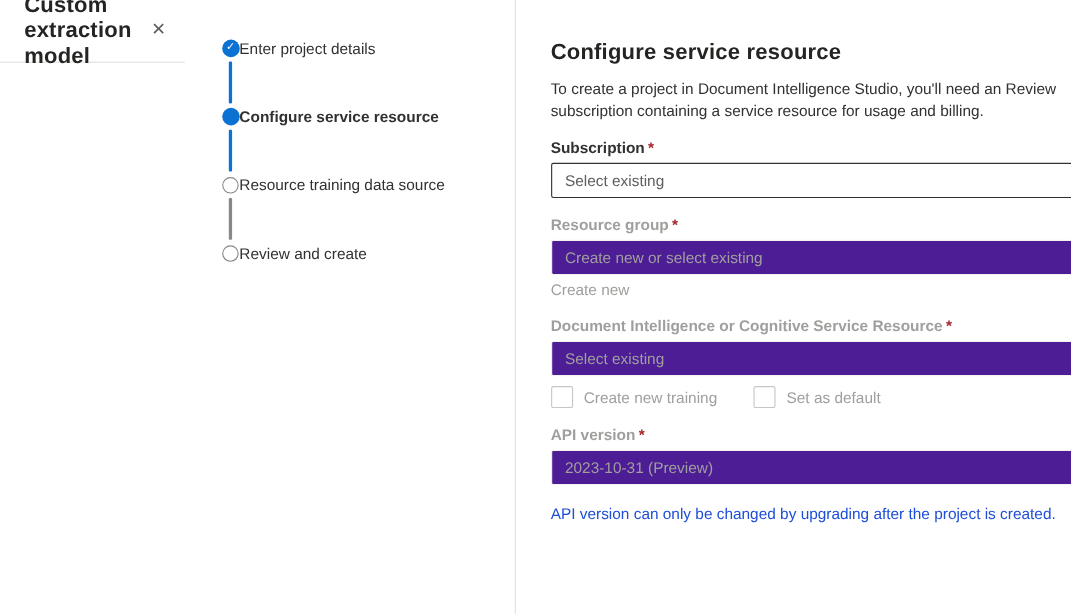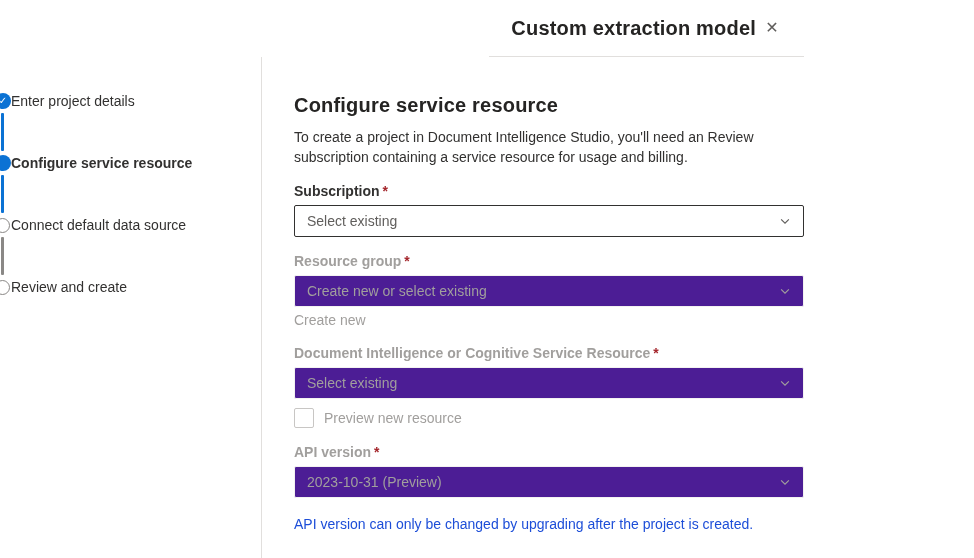--- a/index.html
+++ b/index.html
@@ -2,21 +2,21 @@
 <html><head>
 <meta charset="utf-8">
 <style>
   * { margin: 0; padding: 0; box-sizing: border-box; }
   html, body { width: 974px; height: 558px; overflow: hidden; }
   body {
     font-family: "Liberation Sans", "DejaVu Sans", sans-serif;
     background: #ffffff;
     color: #323130;
   }
-  .dialog { width: 804px; height: 558px; display: flex; flex-direction: column; background: #fff; align-items: flex-end; }
+  .dialog { width: 804px; height: 558px; display: flex; flex-direction: row; background: #fff; }
 
   
   .dlg-header {
     height: 57px; flex: 0 0 57px;
     display: flex; align-items: center; justify-content: space-between;
     padding: 0 24px 0 22px;
     border-bottom: 1px solid #e1dfdd;
   }
   .dlg-title { font-size: 20px; font-weight: 700; color: #252423; letter-spacing: 0.2px; }
   .close-btn {
@@ -107,21 +107,21 @@
       <div class="connector done"></div>
 
       <div class="step">
         <span class="step-circle current"></span>
         <span class="step-label current">Configure service resource</span>
       </div>
       <div class="connector done"></div>
 
       <div class="step">
         <span class="step-circle pending"></span>
-        <span class="step-label">Connect default data source</span>
+        <span class="step-label">Resource training data source</span>
       </div>
       <div class="connector todo"></div>
 
       <div class="step">
         <span class="step-circle pending"></span>
         <span class="step-label">Review and create</span>
       </div>
     </aside>
 
     <main class="form-panel">
@@ -159,21 +159,25 @@
         </div>
         <div class="dropdown disabled">
           <span>Select existing</span>
           <svg class="chev disabled-c" width="14" height="14" viewBox="0 0 14 14">
               <path d="M2.5 5 L7 9.5 L11.5 5" stroke="currentColor" stroke-width="1.3" fill="none"></path>
             </svg>
         </div>
         <div class="checkbox-row">
           <div class="checkbox">
             <span class="cb-box"></span>
-            <span class="cb-label">Preview new resource</span>
+            <span class="cb-label">Create new training</span>
+          </div>
+          <div class="checkbox">
+            <span class="cb-box"></span>
+            <span class="cb-label">Set as default</span>
           </div>
         </div>
       </div>
 
       <div class="field" style="">
         <div class="field-label disabled">
           <span>API version</span><span class="req-mark">*</span>
         </div>
         <div class="dropdown disabled">
           <span>2023-10-31 (Preview)</span>

